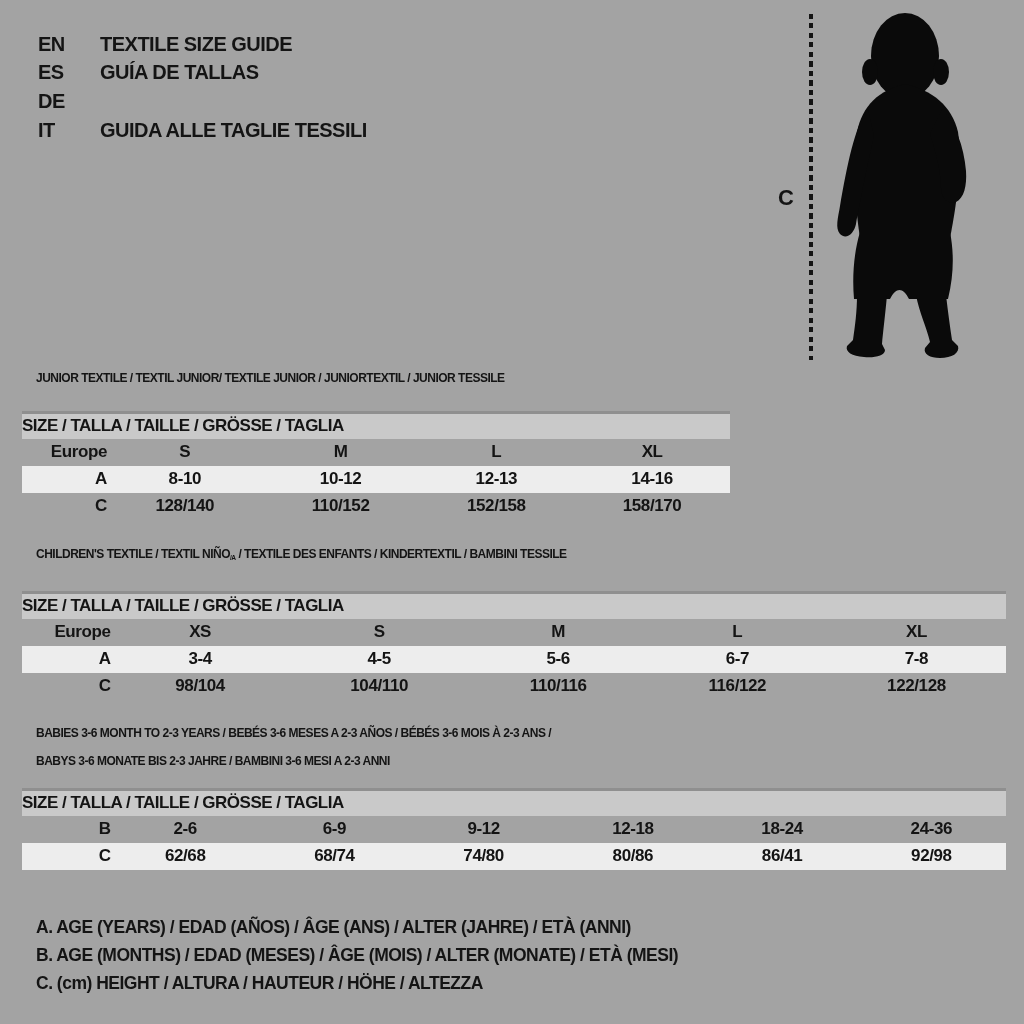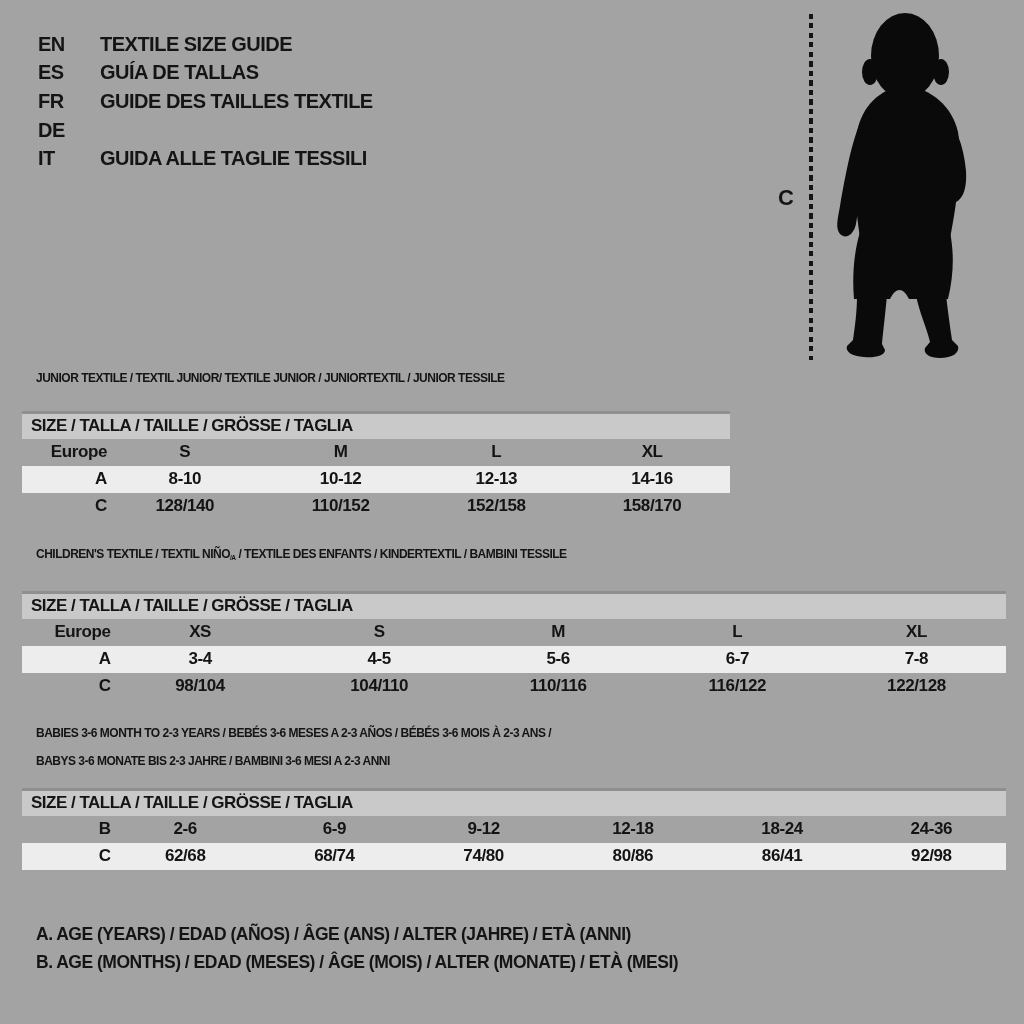--- a/index.html
+++ b/index.html
@@ -25,50 +25,46 @@
 
   
   .section-heading { position:absolute; left:36px; font-size:12px; font-weight:700; letter-spacing:-0.5px; white-space:nowrap; }
   .sub-a { font-size:0.55em; vertical-align:-0.25em; }
 
   
   .size-table { position:absolute; left:22px; border-collapse:collapse; table-layout:fixed; }
   .size-table .bar-row td {
     background:#c9c9c9; border-top:3px solid #8f8f8f;
     font-size:17px; font-weight:700; letter-spacing:-0.5px;
-    height:26px; padding-left:9px; text-align:left;
+    height:26px; text-align:left;
   }
   .size-table td {
     height:27px; font-size:17px; font-weight:700; letter-spacing:-0.4px;
     text-align:center; vertical-align:middle; padding:0;
   }
   .size-table td.rowlabel { text-align:right; padding-left:9px; }
   .size-table tr.alt td { background:#ededed; }
 
   
-  .footnotes { position:absolute; left:36px; top:913px;margin-top:7px; }
+  .footnotes { position:absolute; left:36px; top:913px; }
   .footnote { height:28.4px; font-size:17.5px; font-weight:700; letter-spacing:-0.5px; display:flex; align-items:center; }
 </style>
 </head>
 <body>
 
 <div class="page">
 
   <div class="lang-block">
     <div class="lang-row">
       <span class="lang-code">EN</span>
       <span class="lang-title">TEXTILE SIZE GUIDE</span>
     </div>
     <div class="lang-row">
       <span class="lang-code">ES</span>
       <span class="lang-title">GUÍA DE TALLAS</span>
-    </div>
-    <div class="lang-row">
-      <span class="lang-code">FR</span>
-      <span class="lang-title">GUIDE DES TAILLES TEXTILE</span>
     </div>
     <div class="lang-row">
       <span class="lang-code">DE</span>
     </div>
     <div class="lang-row">
       <span class="lang-code">IT</span>
       <span class="lang-title">GUIDA ALLE TAGLIE TESSILI</span>
     </div>
   </div>
 
@@ -199,15 +195,16 @@
       <td>80/86</td>
       <td>86/41</td>
       <td>92/98</td>
     </tr>
   </tbody>
     </table>
 
   <div class="footnotes">
     <div class="footnote">A. AGE (YEARS) / EDAD (AÑOS) / ÂGE (ANS) / ALTER (JAHRE) / ETÀ (ANNI)</div>
     <div class="footnote">B. AGE (MONTHS) / EDAD (MESES) / ÂGE (MOIS) / ALTER (MONATE) / ETÀ (MESI)</div>
+    <div class="footnote">C. (cm) HEIGHT / ALTURA / HAUTEUR / HÖHE / ALTEZZA</div>
   </div>
 
 </div>
 
 </body></html>

